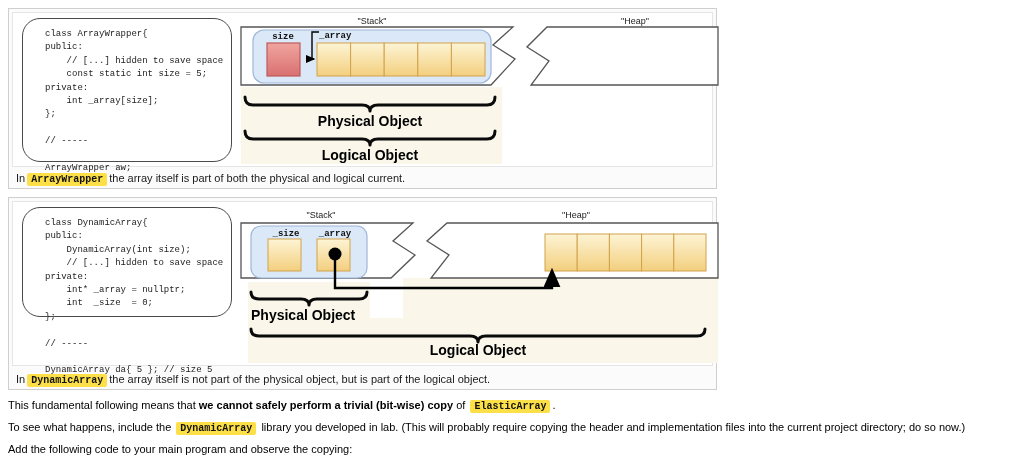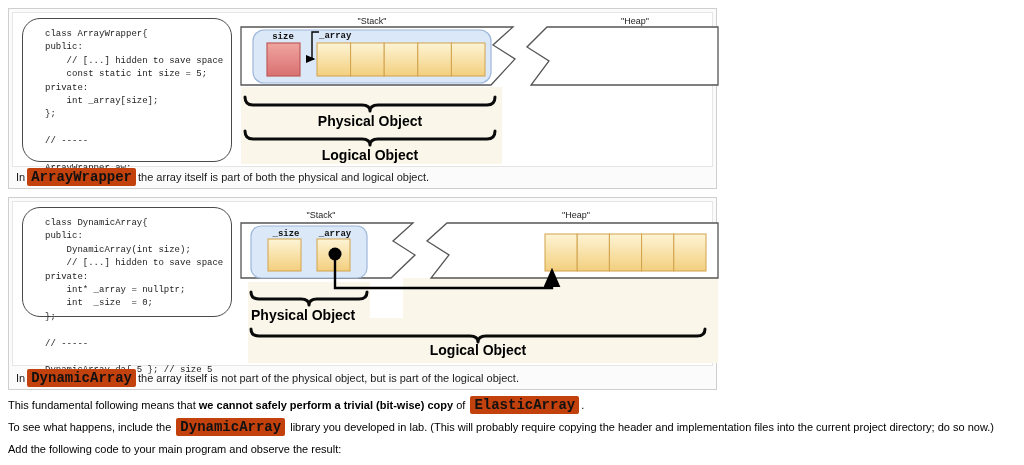--- a/index.html
+++ b/index.html
@@ -14,21 +14,21 @@
 
   .codeblock{position:absolute;left:9px;top:5px;width:210px;border:1.5px solid #4a4a4a;border-radius:18px;background:#fff;
     font-family:"Liberation Mono",monospace;font-size:9px;line-height:13.4px;white-space:pre;color:#222;
     padding:9px 6px 8px 22px;box-sizing:border-box;}
   #panel1 .codeblock{height:144px;}
   #panel2 .codeblock{height:110px;}
 
   .diagram-svg{position:absolute;left:222px;top:0;}
 
   .caption{position:absolute;left:7px;bottom:3px;font-size:11px;color:#1a1a1a;white-space:nowrap;}
-  .code-chip{font-family:"Liberation Mono",monospace;font-weight:bold;font-size:14px;background:#c2410c;border-radius:2px;padding:1px 4px;margin:0 2px;color:#111;}
+  .code-chip{font-family:"Liberation Mono",monospace;font-weight:bold;font-size:10px;background:#fde047;border-radius:2px;padding:1px 4px;margin:0 2px;color:#111;}
 
   .para{position:absolute;left:8px;font-size:11px;line-height:14px;white-space:nowrap;color:#000;}
   #para1{top:398px;}
   #para2{top:420px;}
   #para3{top:442px;}
   .b{font-weight:bold;}
 
   svg text{font-family:"Liberation Mono",monospace;}
   .dlabel{font-size:9px;font-weight:bold;fill:#111;}
   .rlabel{font-size:9px;fill:#222;font-family:"Liberation Sans",sans-serif;}
@@ -95,21 +95,21 @@
 
       <path class="brace" d="M10,84 Q10,92 18,92 L127,92 Q135,92 135,98 Q135,92 143,92 L252,92 Q260,92 260,84"></path>
       <text class="objlabel" x="135" y="113" text-anchor="middle">Physical Object</text>
 
       <path class="brace" d="M10,118 Q10,126 18,126 L127,126 Q135,126 135,132 Q135,126 143,126 L252,126 Q260,126 260,118"></path>
       <text class="objlabel" x="135" y="147" text-anchor="middle">Logical Object</text>
     </svg>
   </div>
 
   <div class="caption">
-    <span>In</span><span class="code-chip">ArrayWrapper</span><span>the array itself is part of both the physical and logical object.</span>
+    <span>In</span><span class="code-chip">ArrayWrapper</span><span>the array itself is part of both the physical and logical current.</span>
   </div>
 </div>
 
 <div class="panel" id="panel2">
   <div class="figure">
     <div class="codeblock">class DynamicArray{
 public:
     DynamicArray(int size);
     // [...] hidden to save space
 private:
@@ -174,14 +174,14 @@
 
 <div class="para" id="para1">
   <span>This fundamental following means that </span><span class="b">we cannot safely perform a trivial (bit-wise) copy</span><span> of </span><span class="code-chip">ElasticArray</span><span>.</span>
 </div>
 
 <div class="para" id="para2">
   <span>To see what happens, include the </span><span class="code-chip">DynamicArray</span><span> library you developed in lab. (This will probably require copying the header and implementation files into the current project directory; do so now.)</span>
 </div>
 
 <div class="para" id="para3">
-  <span>Add the following code to your main program and observe the result:</span>
+  <span>Add the following code to your main program and observe the copying:</span>
 </div>
 
 </body></html>

